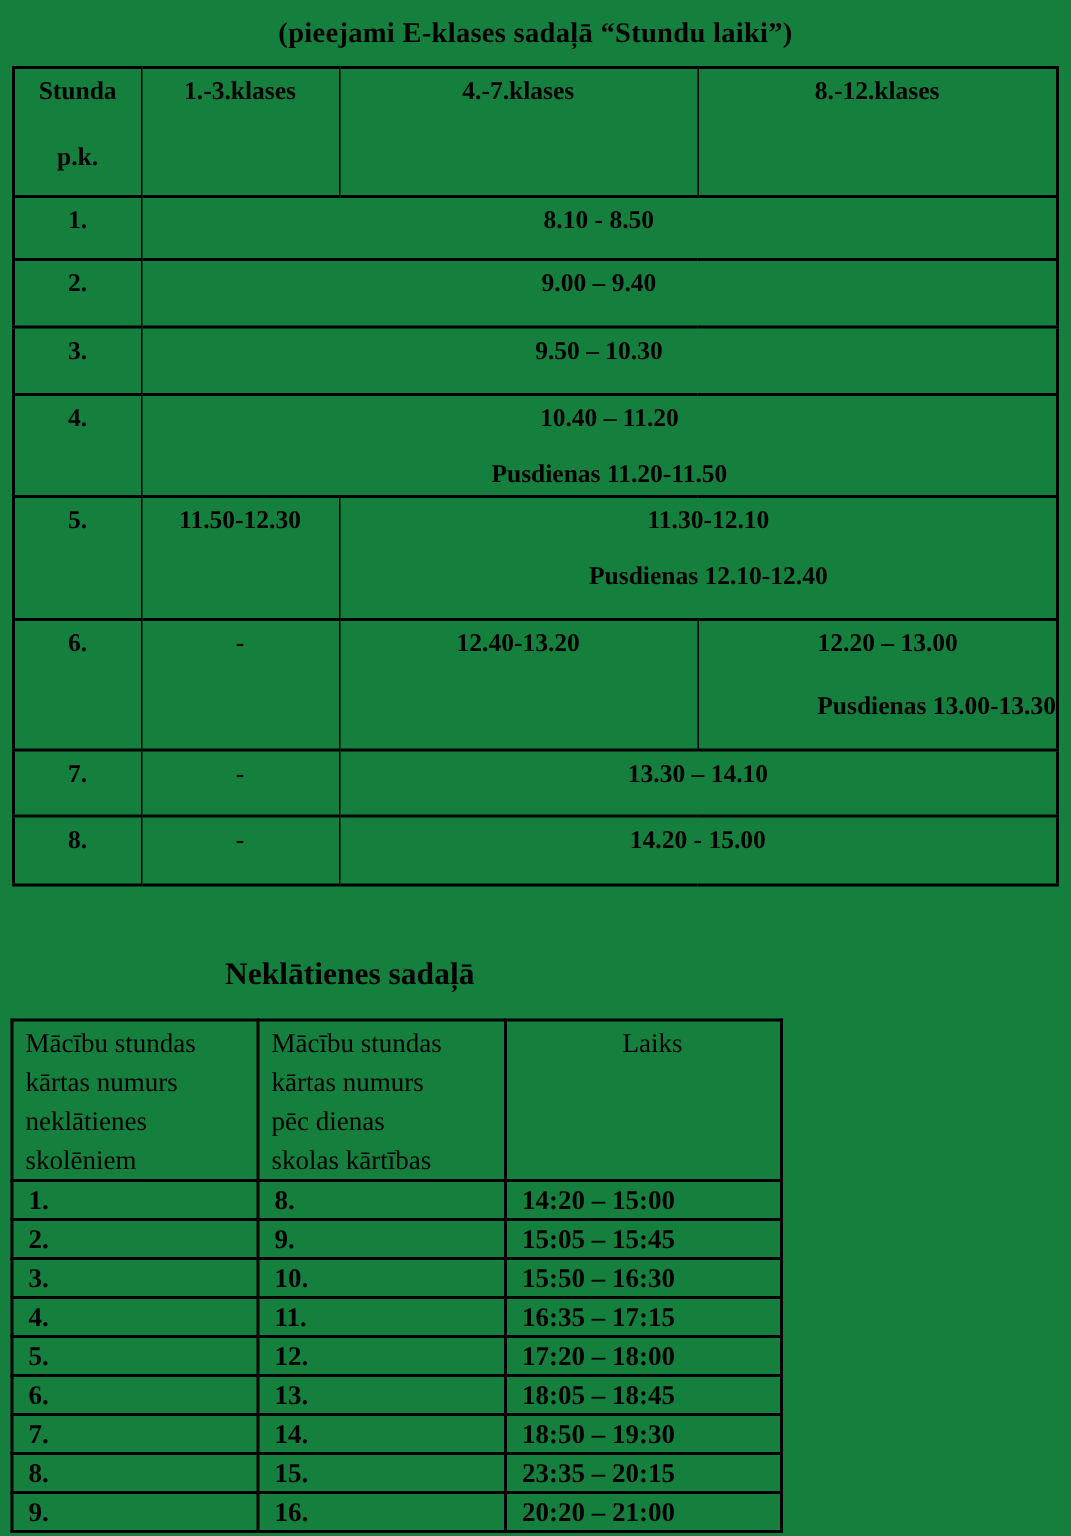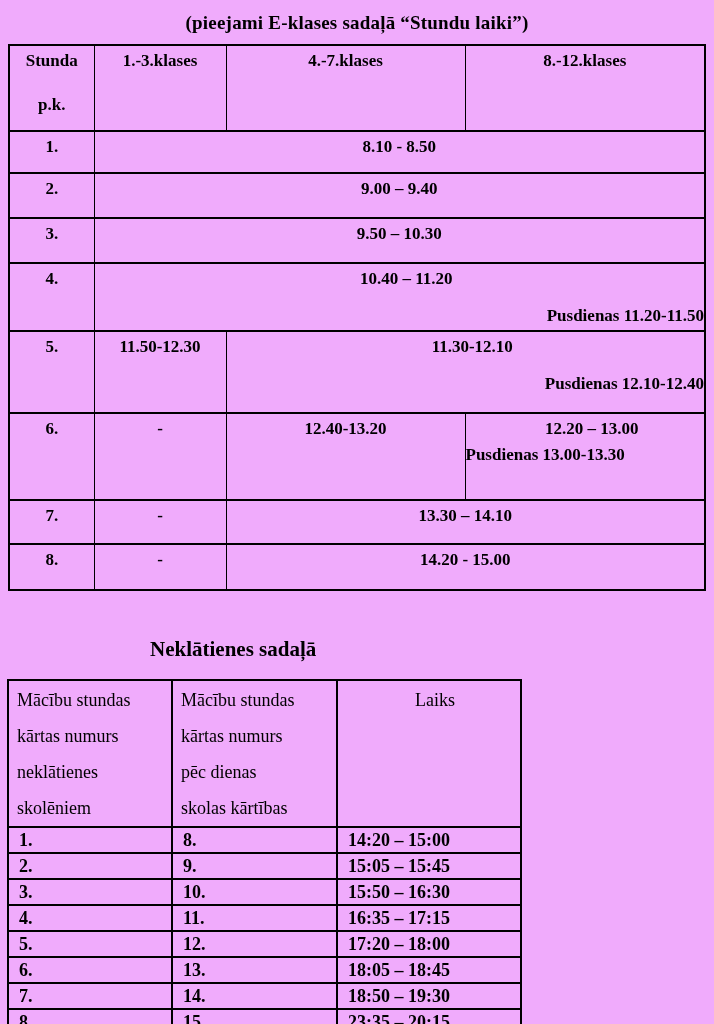--- a/index.html
+++ b/index.html
@@ -6,21 +6,21 @@
     margin: 0;
     padding: 0;
     background: #ffffff;
     font-family: "Liberation Serif", "DejaVu Serif", serif;
     color: #000000;
   }
   .page {
     position: relative;
     width: 714px;
     height: 1024px;
-    background: #f0abfc;
+    background: #15803d;
     overflow: hidden;
   }
   .doc-title {
     margin: 0;
     padding-top: 12px;
     text-align: center;
     font-size: 19px;
     font-weight: bold;
     letter-spacing: 0.2px;
   }
@@ -40,27 +40,27 @@
     border-left: 1px solid #000;
     border-right: 1px solid #000;
     vertical-align: top;
     padding: 0;
     line-height: 20px;
   }
   .c { text-align: center; padding-left: 14px; }
   .pad-top { padding-top: 5px; }
   .pk-line { margin-top: 24px; }
   .lunch-left {
-    text-align: right;
+    text-align: center;
     padding-left: 14px;
     margin-top: 17px;
   }
   .lunch-center {
-    text-align: left;
-    margin-top: 6px;
+    text-align: right;
+    margin-top: 22px;
   }
   tr.hdr-row   { height: 86px; }
   tr.row-sm1   { height: 42px; }
   tr.row-sm2   { height: 45px; }
   tr.row-lunch1{ height: 68px; }
   tr.row-lunch2{ height: 82px; }
   tr.row-lunch3{ height: 87px; }
   tr.row-sm3   { height: 44px; }
   tr.row-sm4   { height: 46px; }
   
@@ -82,21 +82,21 @@
   table.evening-table th,
   table.evening-table td {
     border: 2px solid #000;
     vertical-align: top;
     padding: 0;
     text-align: left;
   }
   table.evening-table th {
     font-weight: normal;
     white-space: pre-line;
-    line-height: 36px;
+    line-height: 26px;
     height: 102px;
     padding: 1px 4px 0 8px;
   }
   table.evening-table th.laiks {
     text-align: center;
     padding-left: 16px;
   }
   table.evening-table tr.data-row { height: 26px; }
   table.evening-table td {
     font-weight: bold;

